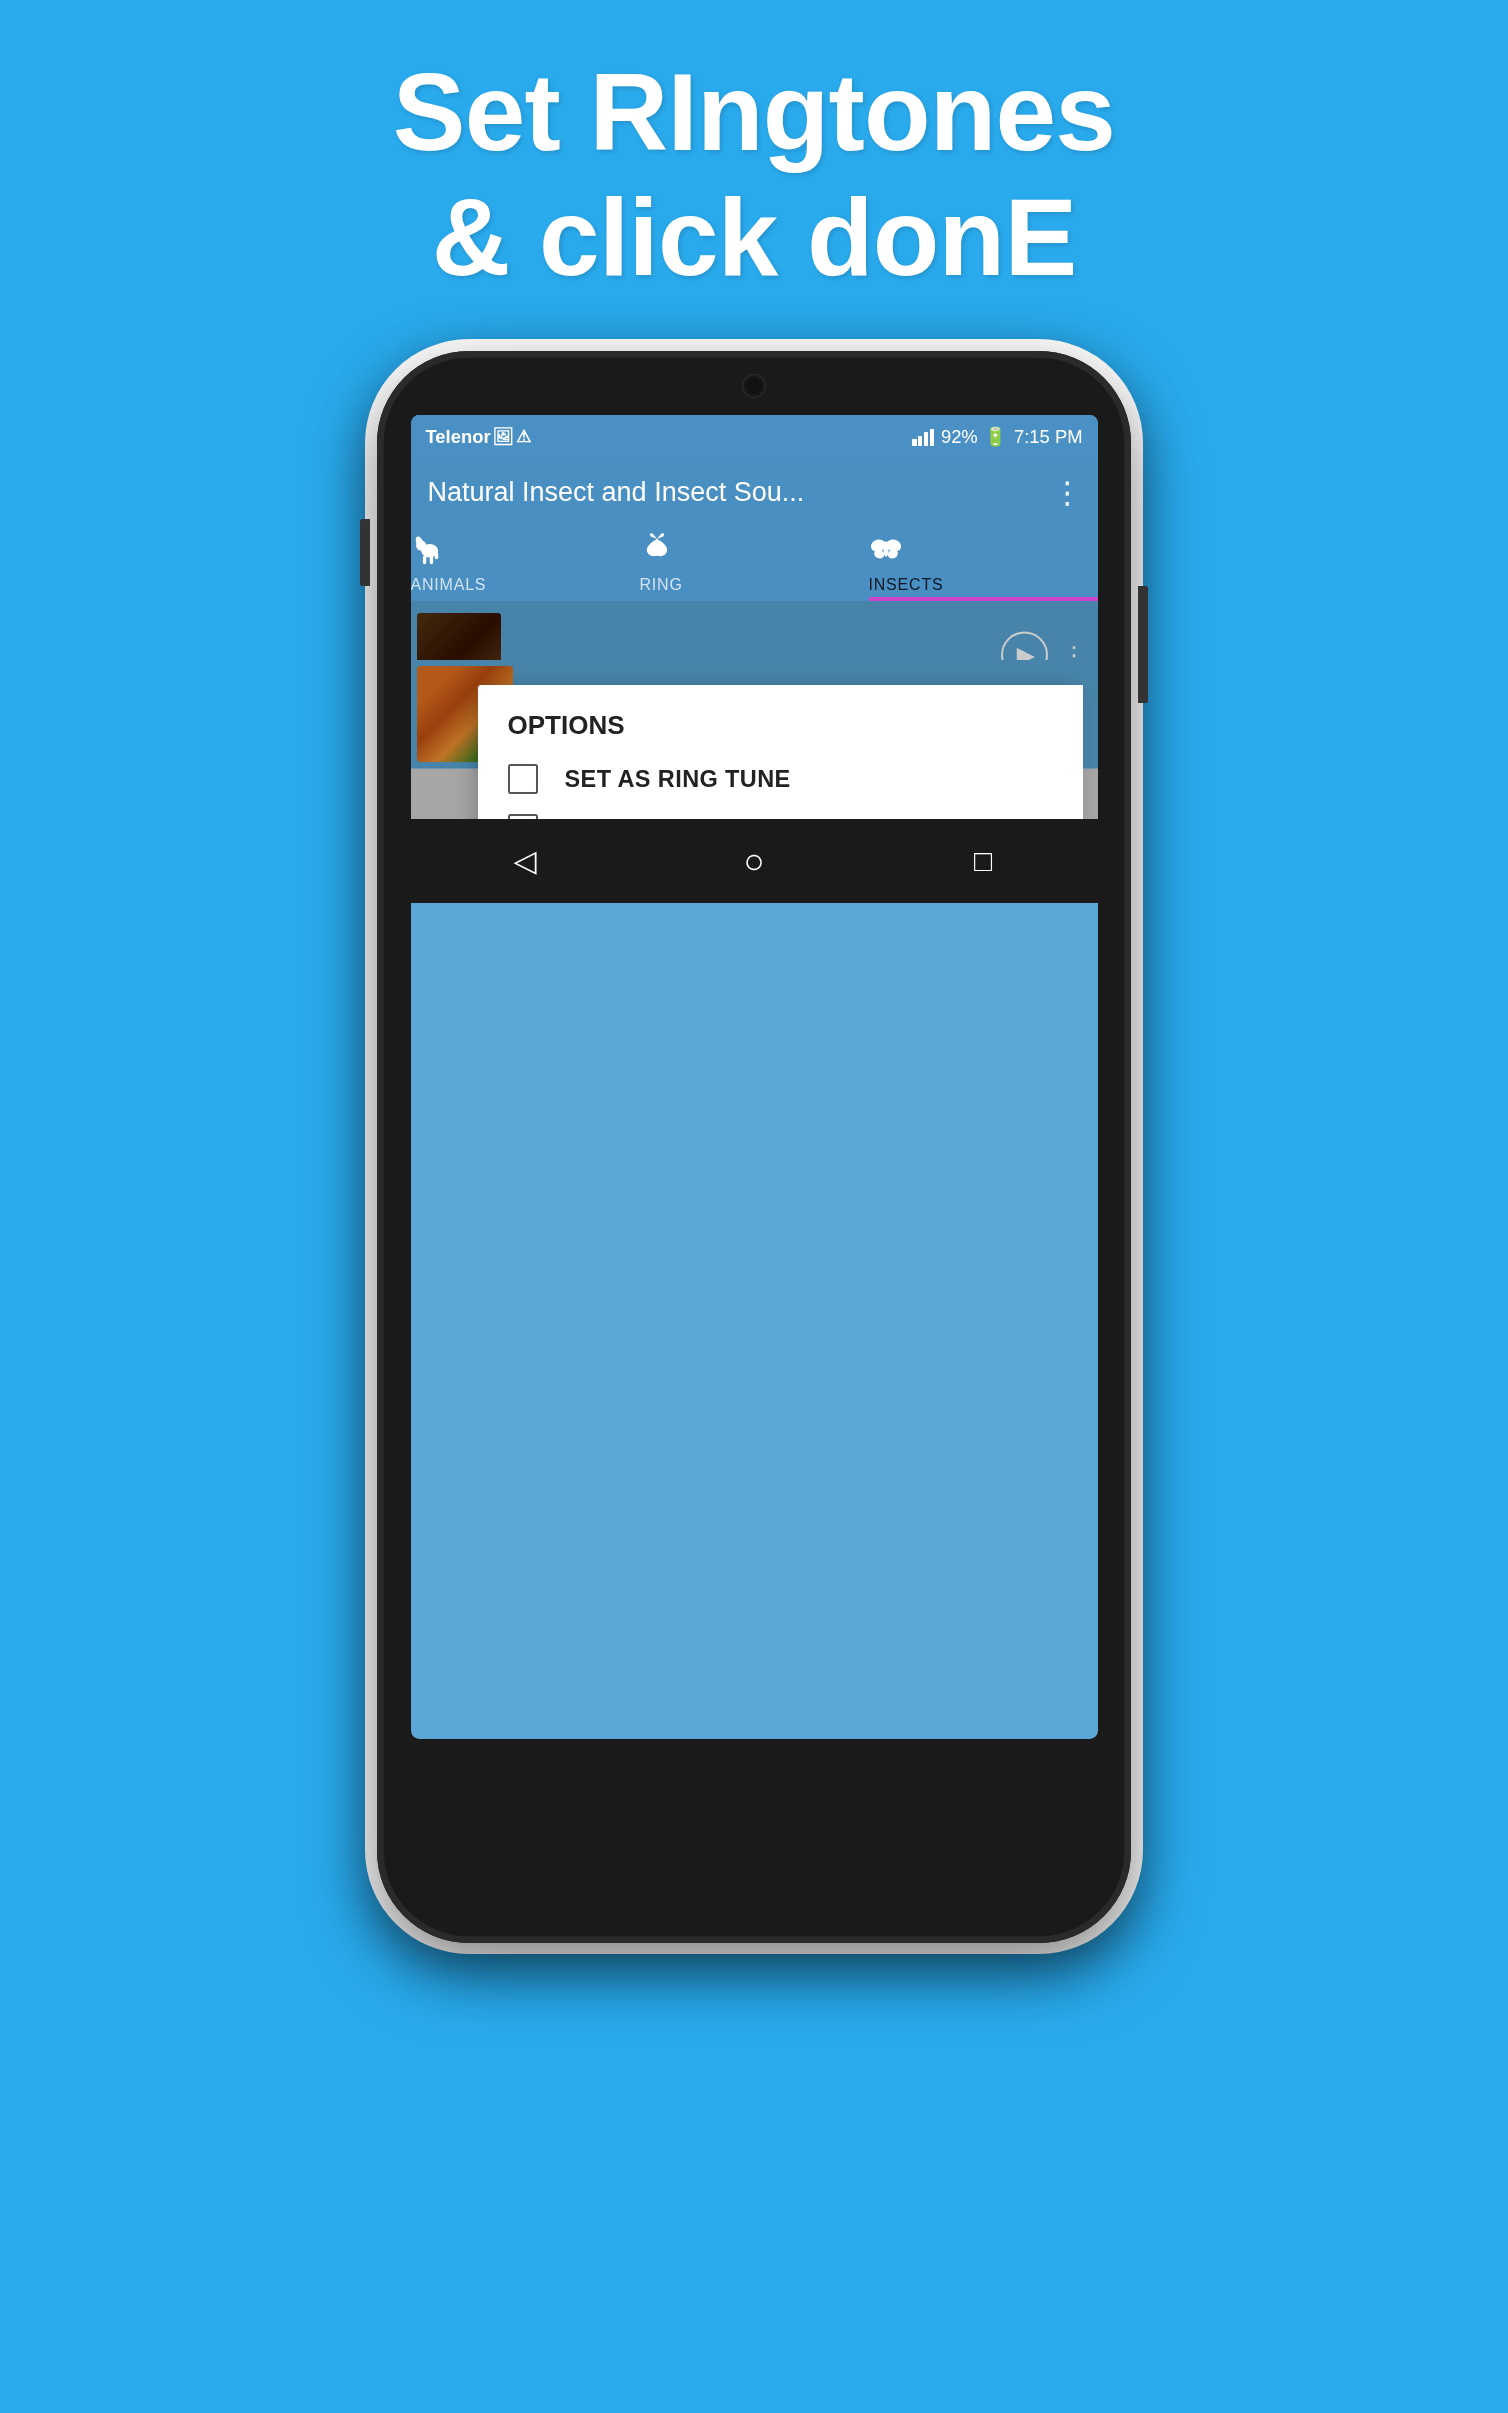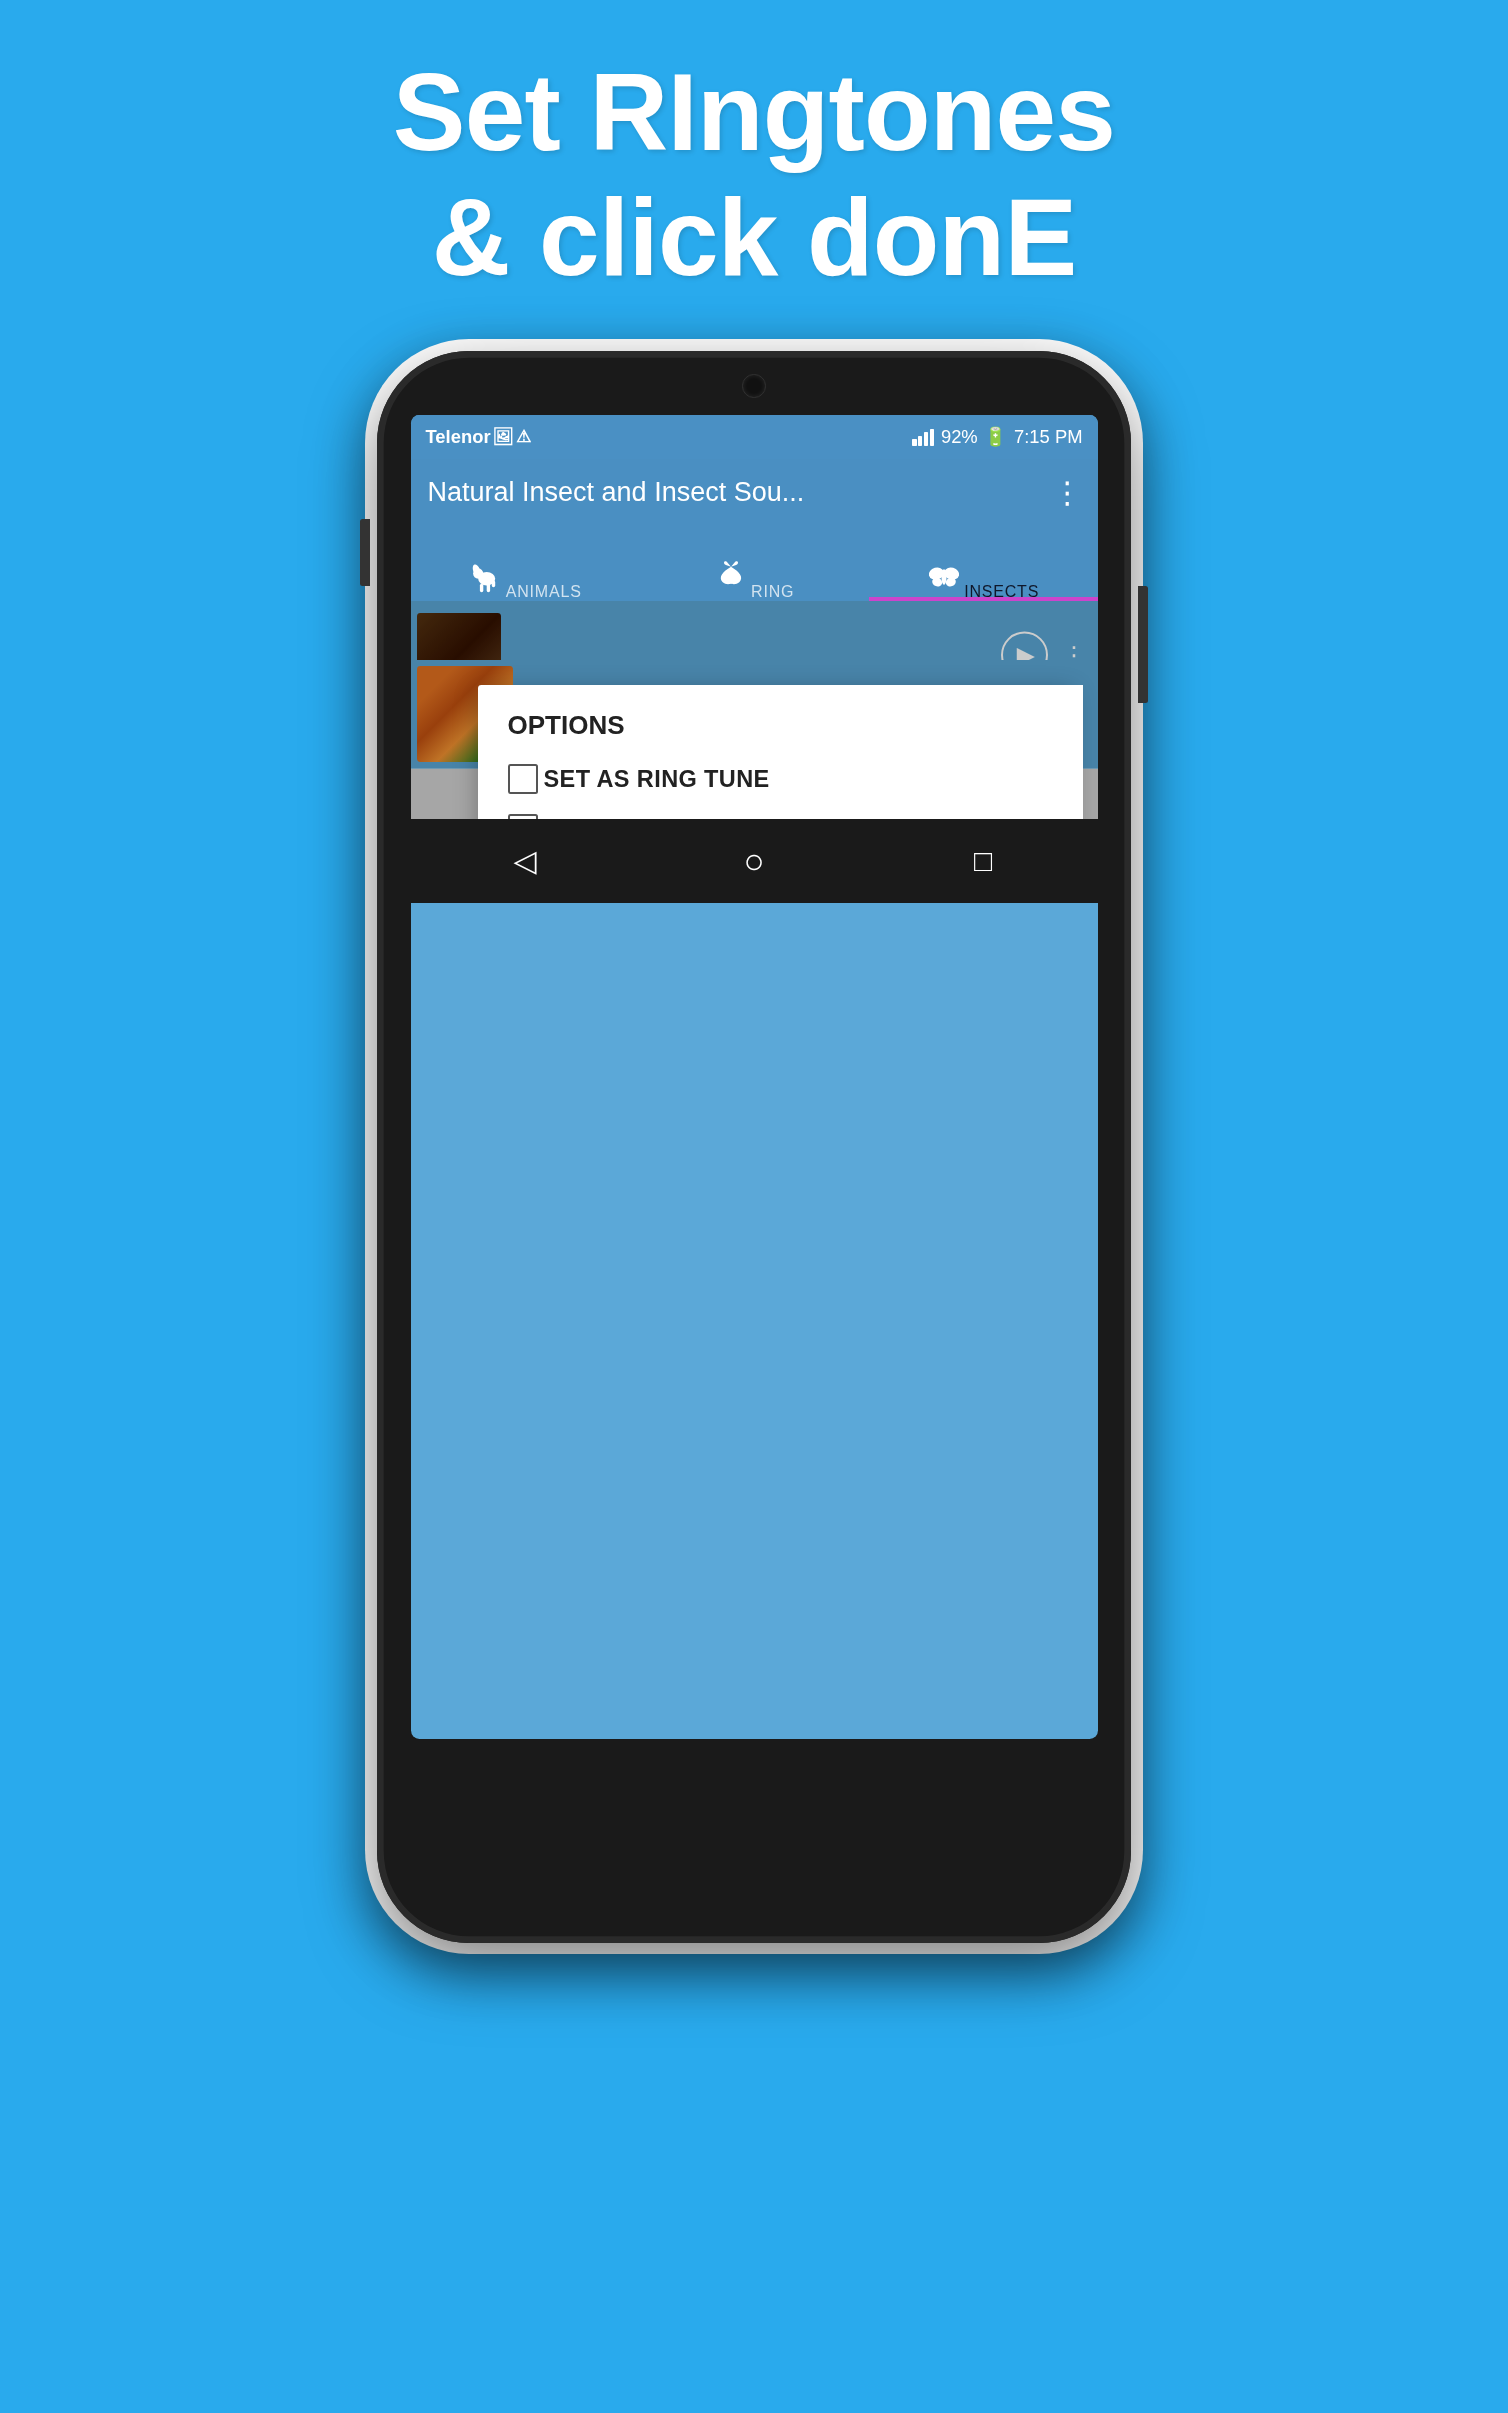--- a/index.html
+++ b/index.html
@@ -131,22 +131,22 @@
       width: 100%;
       height: 75px;
       background: #4a8fc2;
       display: flex;
       align-items: center;
     }
 
     .tab {
       flex: 1;
       display: flex;
-      flex-direction: row;
-      align-items: flex-end;
+      flex-direction: column;
+      align-items: flex-start;
       justify-content: center;
       height: 100%;
       color: rgba(255,255,255,0.75);
       font-size: 17px;
       cursor: pointer;
       gap: 3.4px;
       position: relative;
     }
 
     .tab.active {
@@ -289,21 +289,21 @@
     .options-title {
       font-size: 26px;
       font-weight: bold;
       color: #222;
       margin-bottom: 23.5px;
     }
 
     .option-row {
       display: flex;
       align-items: center;
-      gap: 6px;
+      gap: 27px;
       margin-bottom: 20px;
     }
 
     .checkbox {
       width: 30px;
       height: 30px;
       border: 2.1px solid #555;
       border-radius: 2.5px;
       flex-shrink: 0;
       cursor: pointer;

